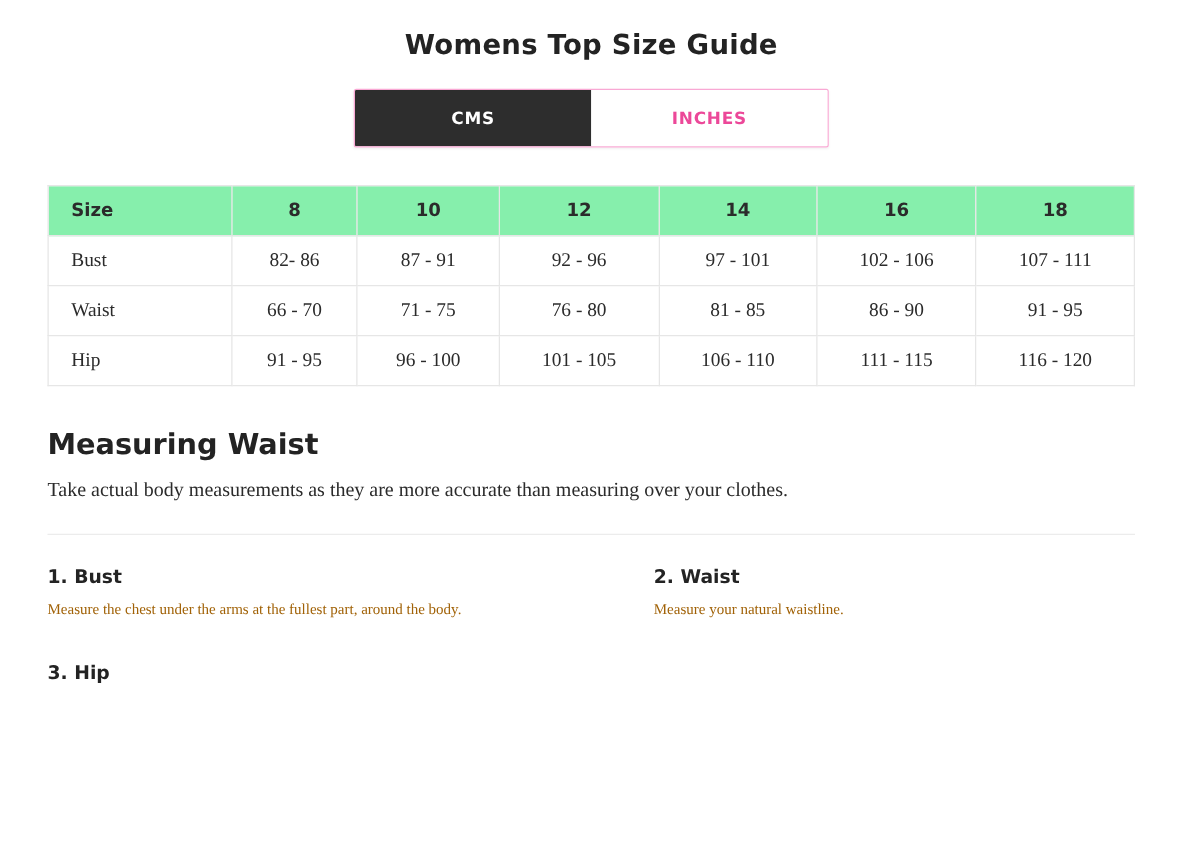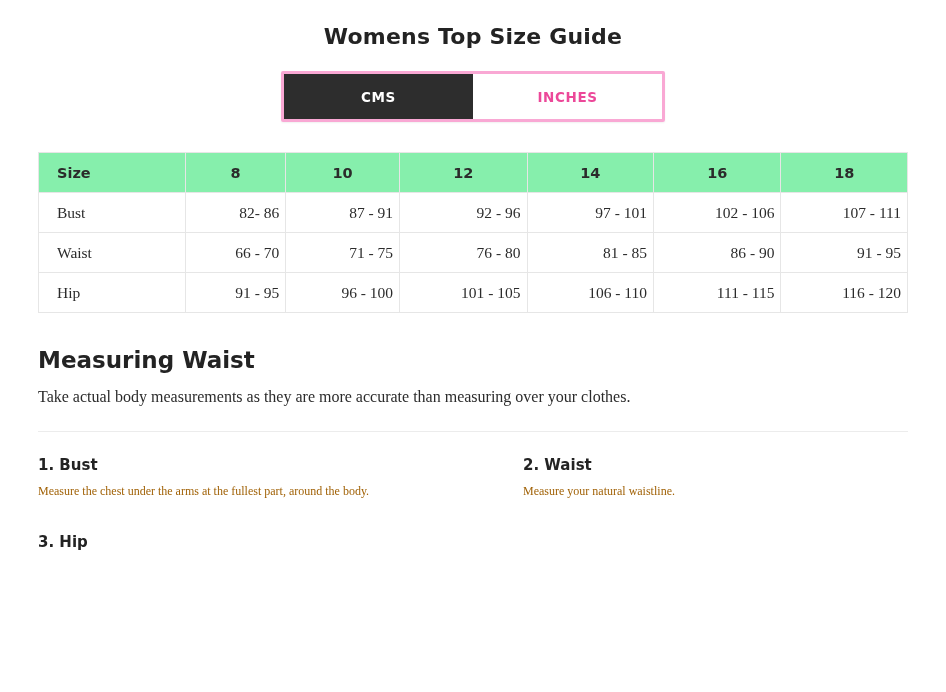--- a/index.html
+++ b/index.html
@@ -31,21 +31,21 @@
     margin: 24px 0 0 0;
     padding: 0;
   }
   .toggle-wrap {
     display: flex;
     justify-content: center;
     margin-top: 22px;
   }
   .toggle {
     display: flex;
-    border: 3px solid #f9a8d4;
+    border: 1px solid #f9a8d4;
     border-radius: 2px;
     overflow: hidden;
     box-shadow: 0 1px 2px rgba(0,0,0,0.06);
   }
   .toggle-btn {
     width: 189px;
     height: 45px;
     display: flex;
     align-items: center;
     justify-content: center;
@@ -87,21 +87,20 @@
   table.size-table tbody td:first-child {
     text-align: left;
     padding-left: 18px;
     width: 122px;
   }
   table.size-table thead th:first-child {
     font-size: 14.5px;
   }
   table.size-table tbody td {
     font-size: 15.5px;
-    text-align: right;
   }
   .section-title {
     font-family: "DejaVu Sans", sans-serif;
     font-weight: bold;
     font-size: 23px;
     color: #232323;
     margin: 34px 0 0 0;
   }
   .section-intro {
     font-size: 16px;

